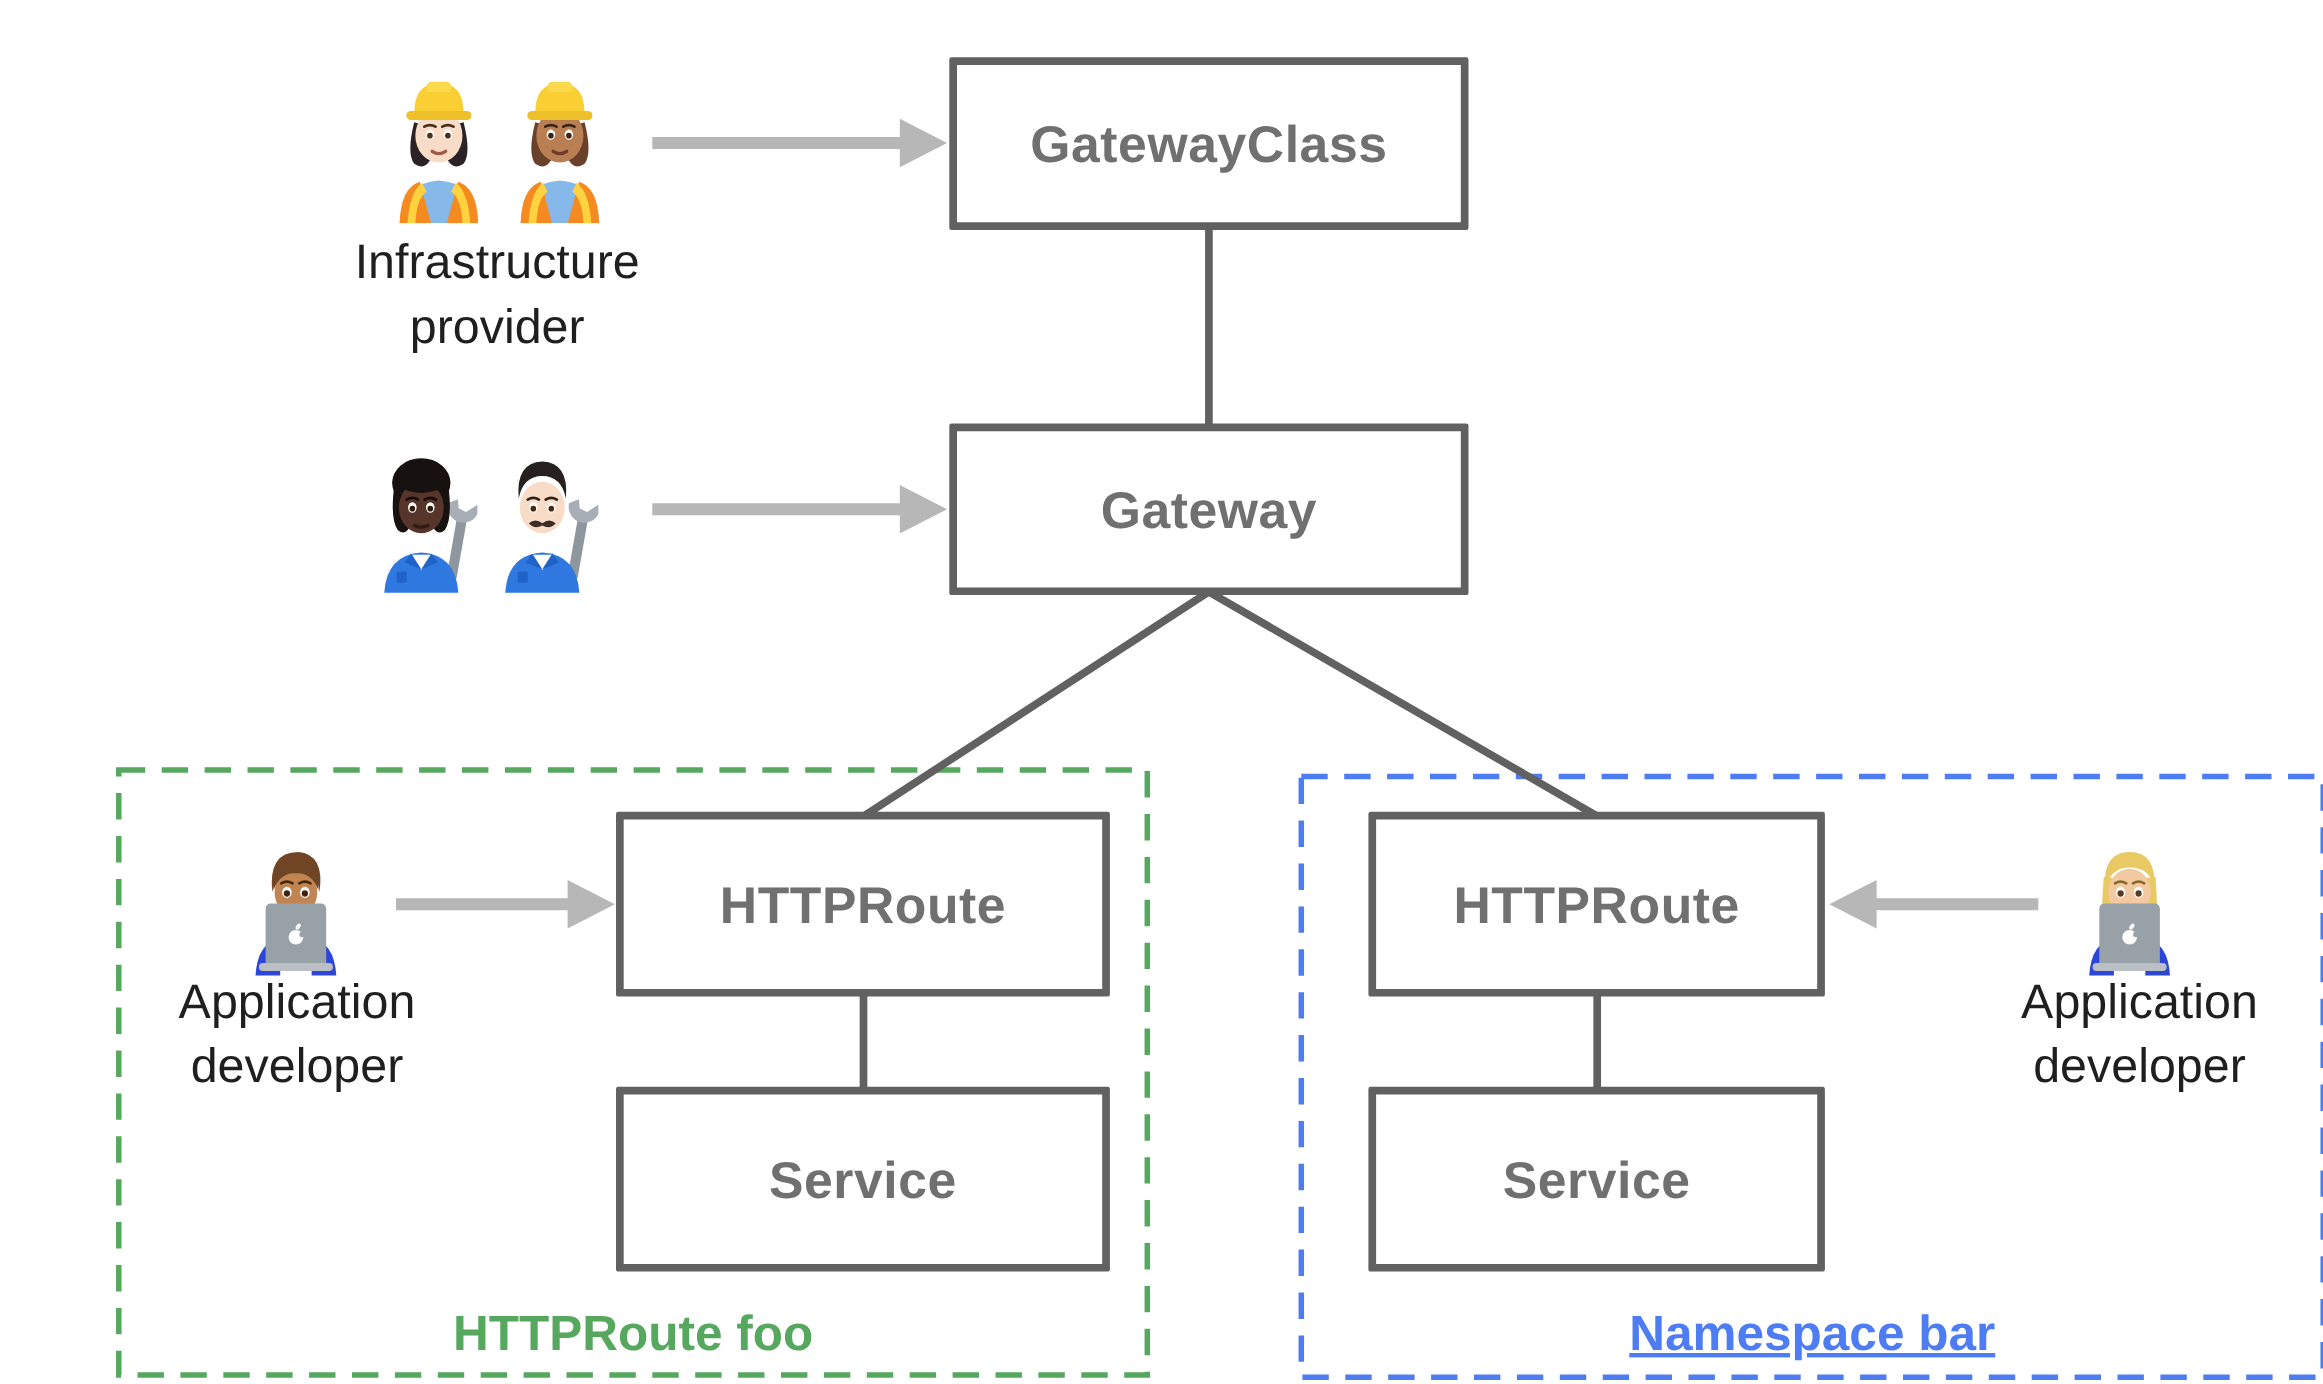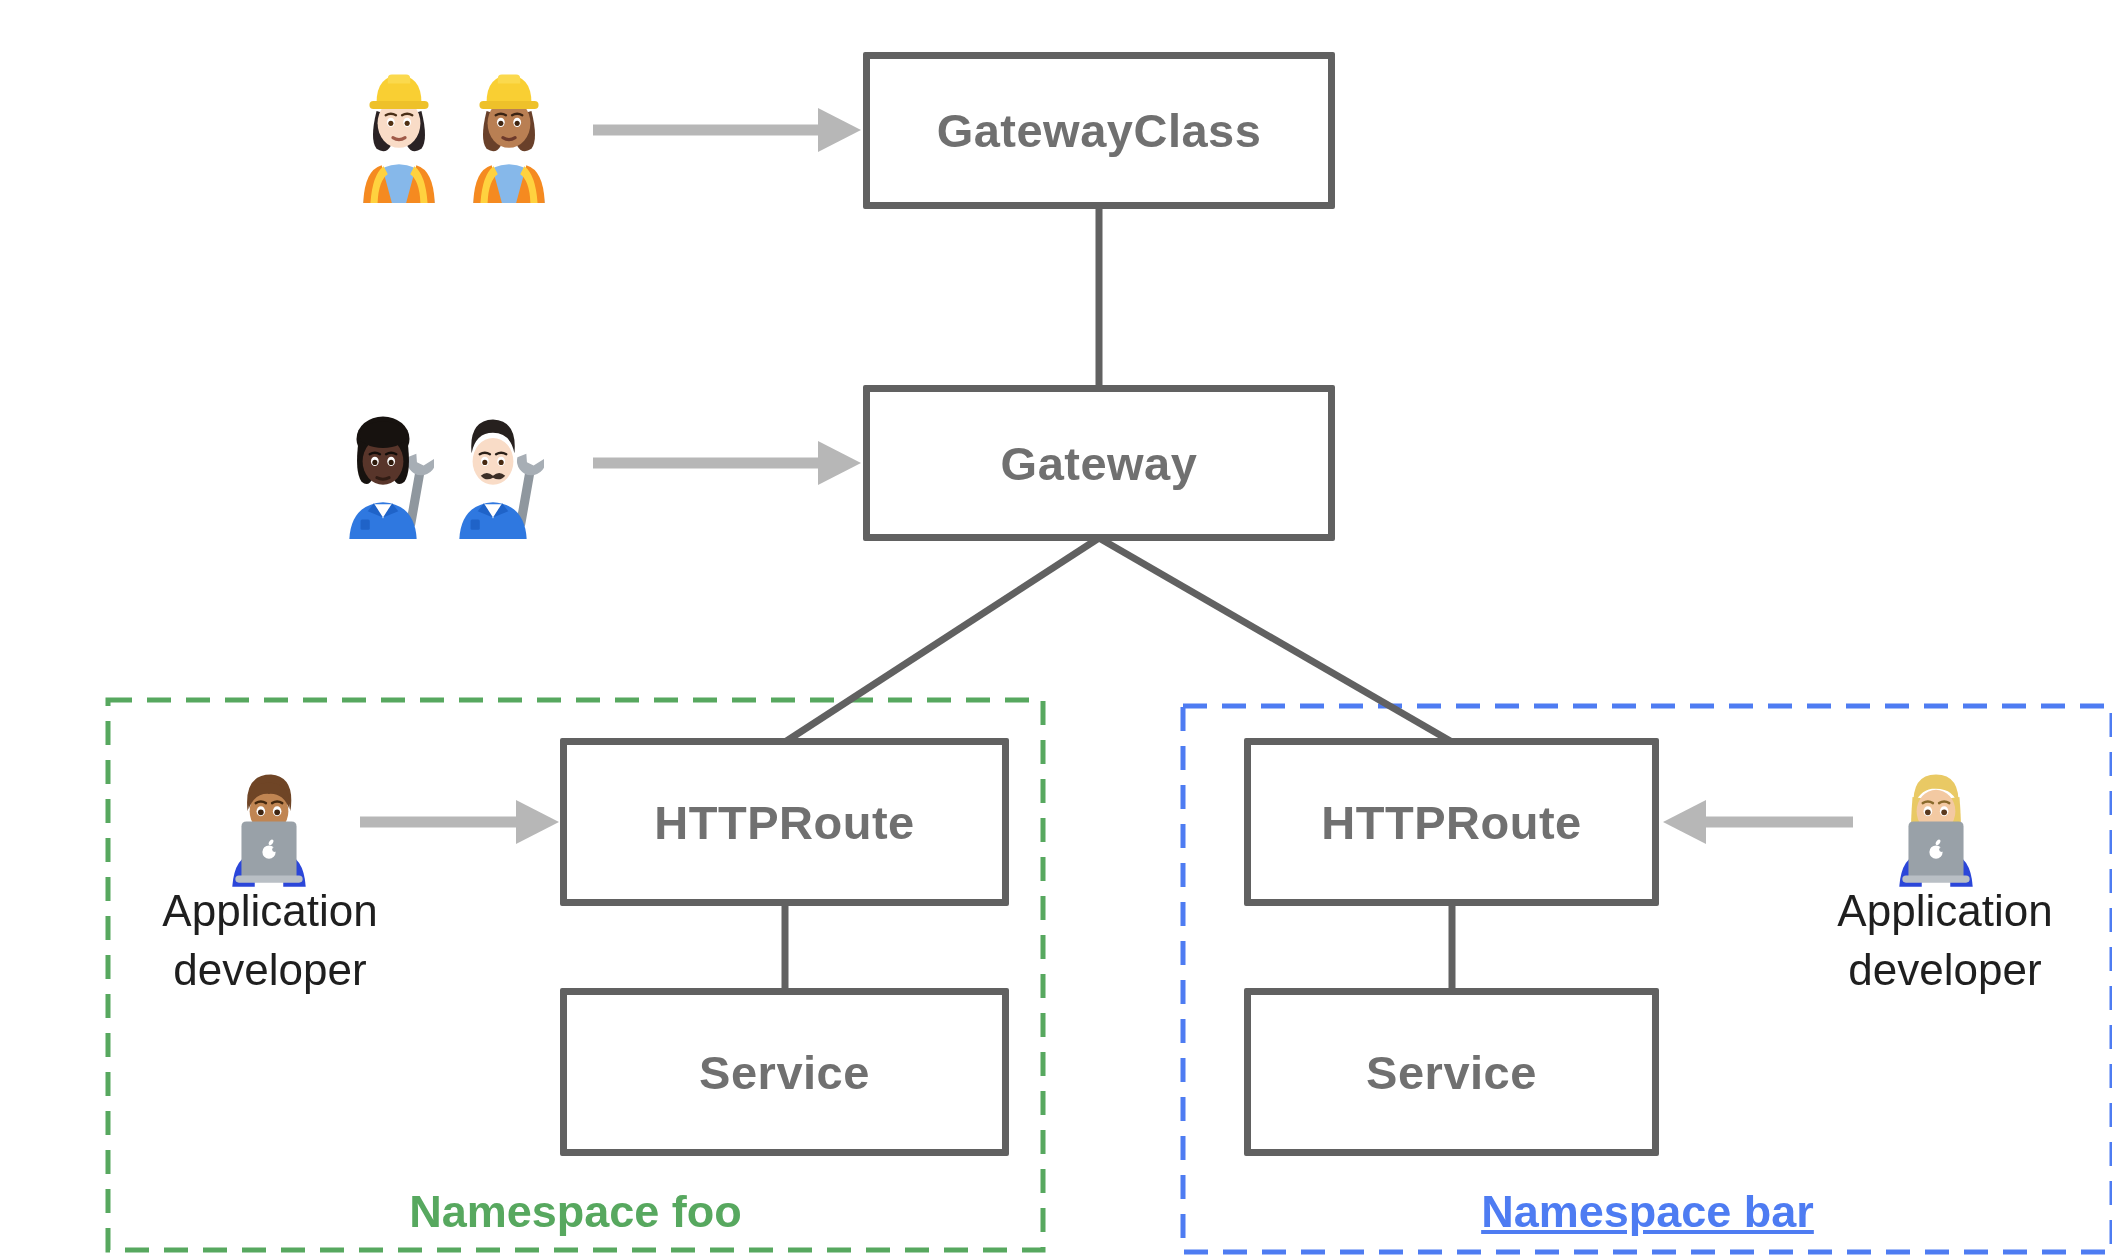--- a/index.html
+++ b/index.html
@@ -72,21 +72,21 @@
   <div class="node" style="left:512px;top:988px;width:449px;height:168px">
     <span class="node-label">Service</span>
   </div>
   <div class="node" style="left:1196px;top:738px;width:415px;height:168px">
     <span class="node-label">HTTPRoute</span>
   </div>
   <div class="node" style="left:1196px;top:988px;width:415px;height:168px">
     <span class="node-label">Service</span>
   </div>
 
-  <div class="ns-label foo" style="left:60px;top:1186px;width:935px">Namespace foo</div>
+  <div class="ns-label foo" style="left:60px;top:1186px;width:935px">HTTPRoute foo</div>
   <div class="ns-label bar" style="left:1135px;top:1186px;width:929px">Namespace bar</div>
 
   <div class="persona-icons" style="left:300px;top:60px">
     <svg viewBox="0 0 100 140">
       <path d="M15 140 Q17 104 50 102 Q83 104 85 140 Z" fill="#86b8ea"></path>
       <path d="M15 140 Q16 108 33 103 L43 140 Z" fill="#f58a20"></path>
       <path d="M85 140 Q84 108 67 103 L57 140 Z" fill="#f58a20"></path>
       <path d="M22 140 Q24 112 35 104 L39 112 Q30 118 29 140 Z" fill="#ffd23f"></path>
       <path d="M78 140 Q76 112 65 104 L61 112 Q70 118 71 140 Z" fill="#ffd23f"></path>
       <path d="M28 50 Q21 78 28 87 Q37 93 42 84 L42 54 Z" fill="#2a2224"></path>
@@ -117,20 +117,21 @@
       <ellipse cx="42" cy="61" rx="3.8" ry="4.6" fill="#fff"></ellipse>
         <circle cx="42" cy="62" r="2.5" fill="#3e2410"></circle>
       <ellipse cx="58" cy="61" rx="3.8" ry="4.6" fill="#fff"></ellipse>
         <circle cx="58" cy="62" r="2.5" fill="#3e2410"></circle>
       <path d="M44 76 Q50 80 56 76" stroke="#6e3a2b" stroke-width="3" fill="none" stroke-linecap="round"></path>
       <path d="M28 42 Q28 15 50 15 Q72 15 72 42 Z" fill="#f9cf33"></path>
       <path d="M43 14 h14 a4 4 0 0 1 4 4 v5 h-22 v-5 a4 4 0 0 1 4 -4 Z" fill="#fbd94d"></path>
       <rect x="21" y="40" width="58" height="8" rx="4" fill="#eec12a"></rect>
     </svg>
   </div>
+  <div class="persona-label" style="left:224px;top:210px;width:360px">Infrastructure provider</div>
 
   <div class="persona-icons" style="left:284px;top:396px">
     <svg viewBox="0 0 100 140">
       <g transform="rotate(10 82 95)">
         <rect x="78" y="72" width="9" height="58" rx="4.5" fill="#8f979e"></rect>
         <path d="M68 62 a14 14 0 1 0 27 -4 l-10 9 -7 -2 -2 -8 Z" fill="#a7aeb5"></path>
       </g>
       <ellipse cx="50" cy="42" rx="26" ry="22" fill="#17120f"></ellipse>
       <path d="M26 44 Q22 74 29 84 Q36 90 40 80 L40 48 Z" fill="#17120f"></path>
       <path d="M74 44 Q78 74 71 84 Q64 90 60 80 L60 48 Z" fill="#17120f"></path>

